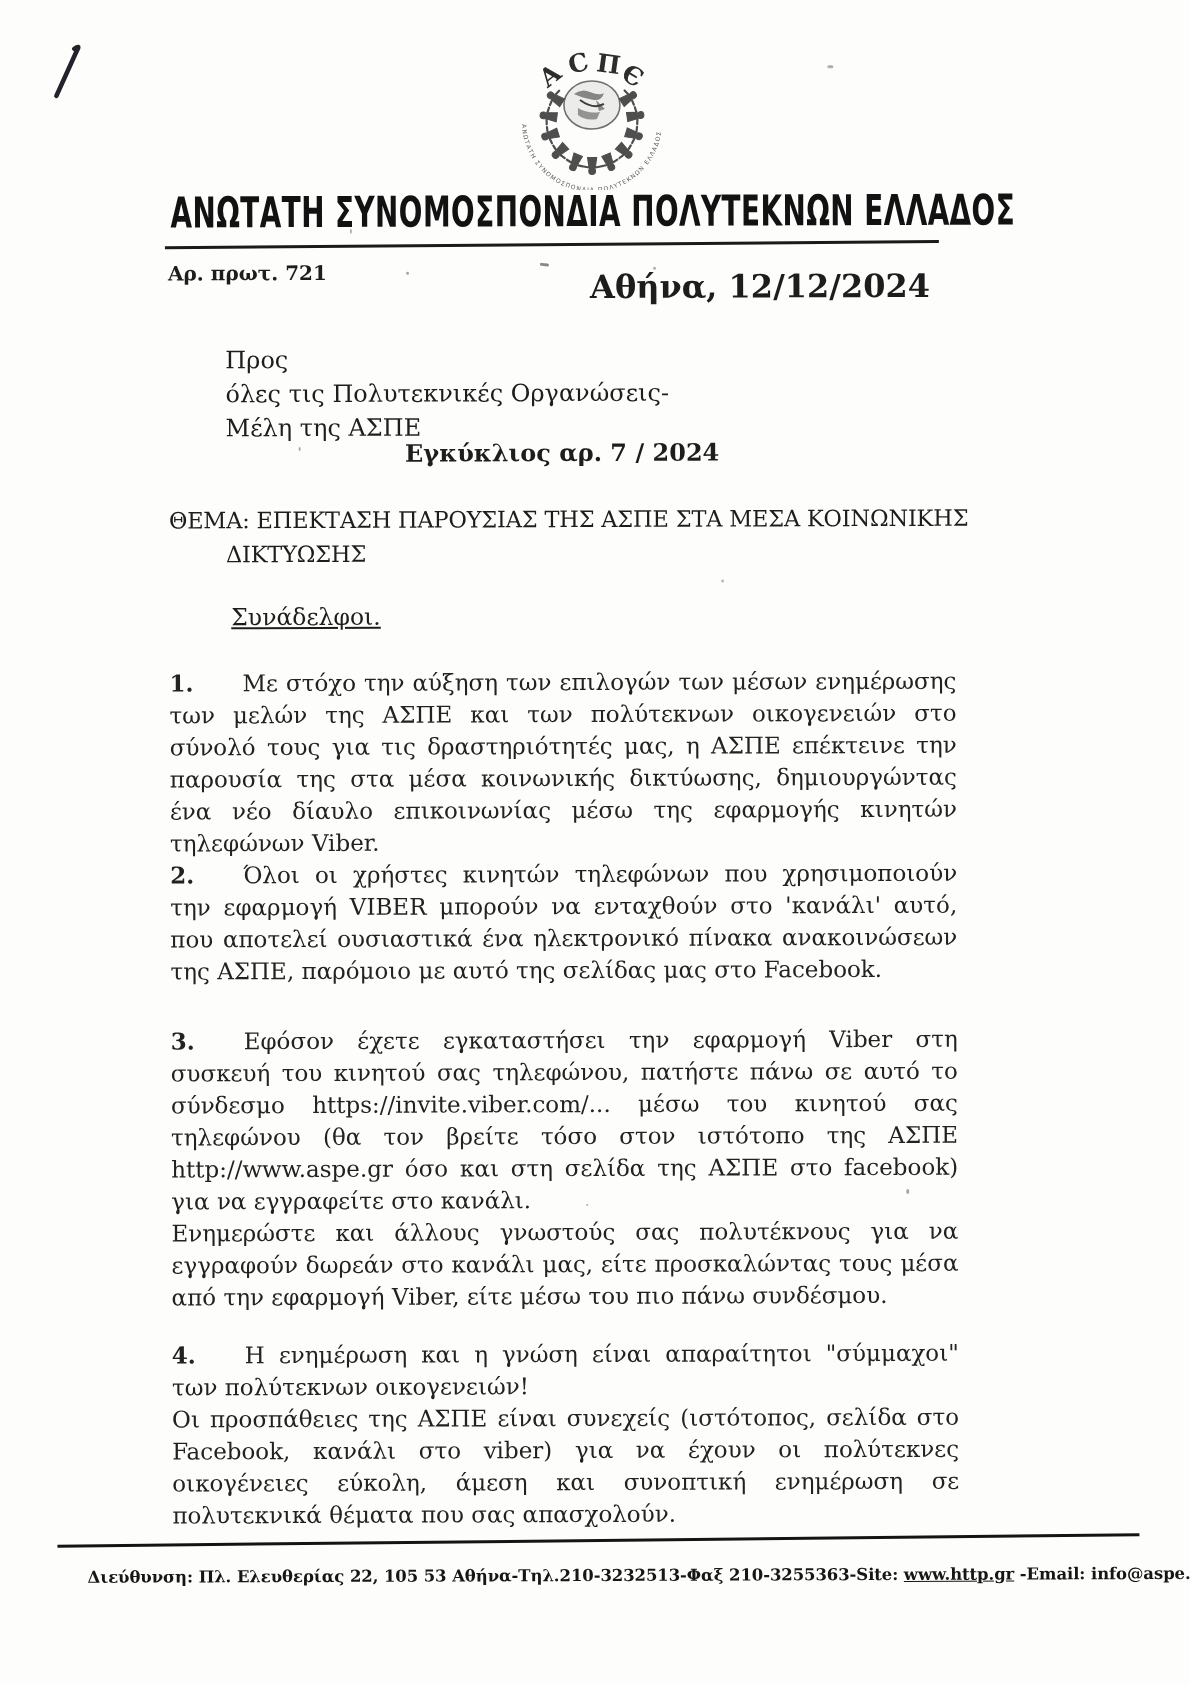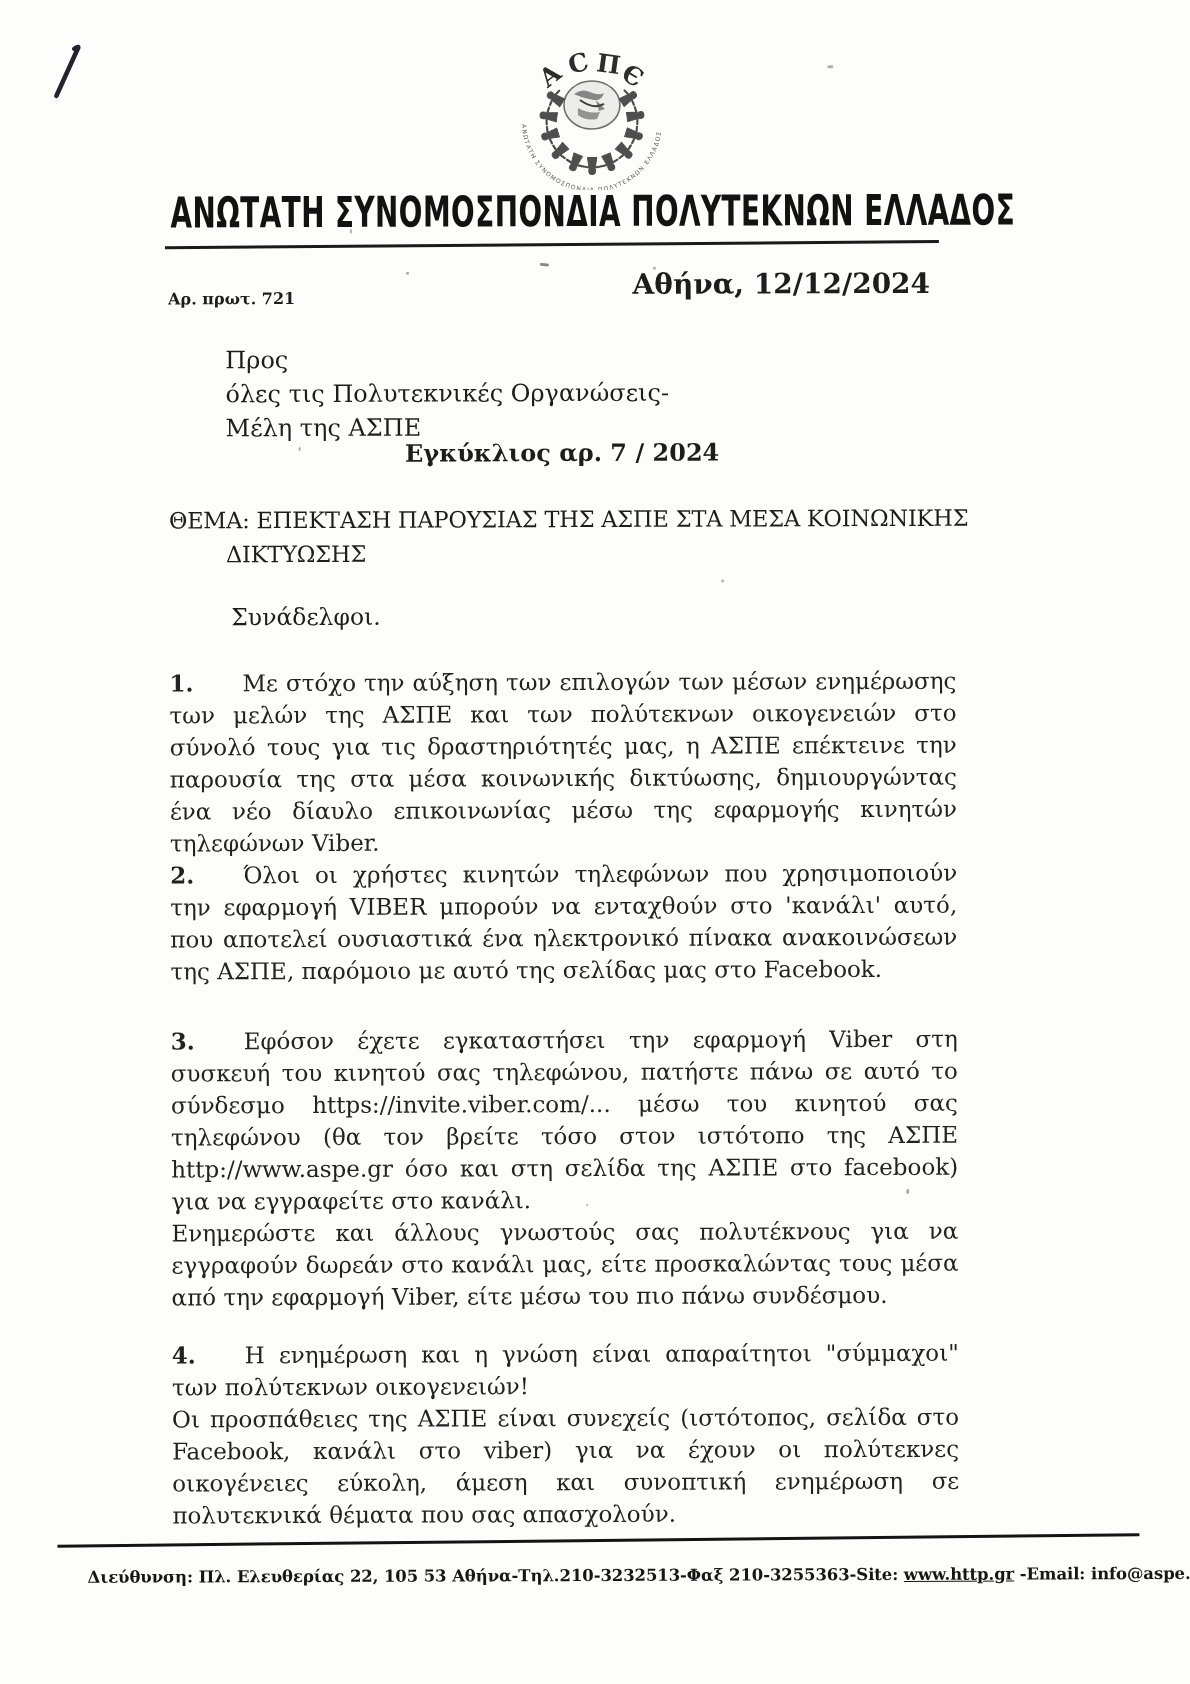--- a/index.html
+++ b/index.html
@@ -20,30 +20,30 @@
   .logo .ring{font-family:"DejaVu Sans",sans-serif;font-size:6px;letter-spacing:1.2px;fill:#5a5a5a;}
 
   .org-title{
     position:absolute;top:186px;left:0;width:100%;text-align:center;
     font-family:"DejaVu Sans",sans-serif;font-weight:bold;font-size:34px;
     color:#121212;letter-spacing:0.5px;white-space:nowrap;
     transform:scale(0.82,1.25);transform-origin:50% 0;
   }
   .rule-top{position:absolute;top:243px;left:167px;width:774px;border-top:3.5px solid #1a1a1a;transform:rotate(-0.25deg);}
 
-  .proto{position:absolute;left:170px;top:288px;font-weight:bold;font-size:16px;}
-  .date{position:absolute;right:258px;top:268px;font-weight:bold;font-size:28px;white-space:nowrap;}
+  .proto{position:absolute;left:170px;top:260px;font-weight:bold;font-size:20px;}
+  .date{position:absolute;right:258px;top:268px;font-weight:bold;font-size:32px;white-space:nowrap;}
 
   .recipient{position:absolute;left:227px;top:342px;font-size:24px;line-height:34px;}
   .circular-title{position:absolute;left:170px;top:438px;width:787px;text-align:center;font-weight:bold;font-size:24px;}
 
   .subject{position:absolute;left:170px;top:502px;width:820px;font-size:22.5px;line-height:34px;letter-spacing:-0.2px;}
   .subject .l2{padding-left:57px;}
 
-  .salutation{position:absolute;left:232px;top:602px;font-size:23.5px;}
+  .salutation{position:absolute;left:232px;top:602px;font-size:23.5px;text-decoration:underline;}
 
   .para{position:absolute;left:170px;width:787px;font-size:23px;line-height:32px;text-align:justify;color:#222;}
   .para .seg{text-align:justify;}
   .pnum{font-weight:bold;display:inline-block;width:73px;}
   #para-1{top:666px;}
   #para-2{top:858px;}
   #para-3{top:1024px;}
   #para-4{top:1338px;}
 
   .footer-rule{position:absolute;top:1539px;left:55px;width:1082px;border-top:3px solid #141414;transform:rotate(-0.4deg);}

